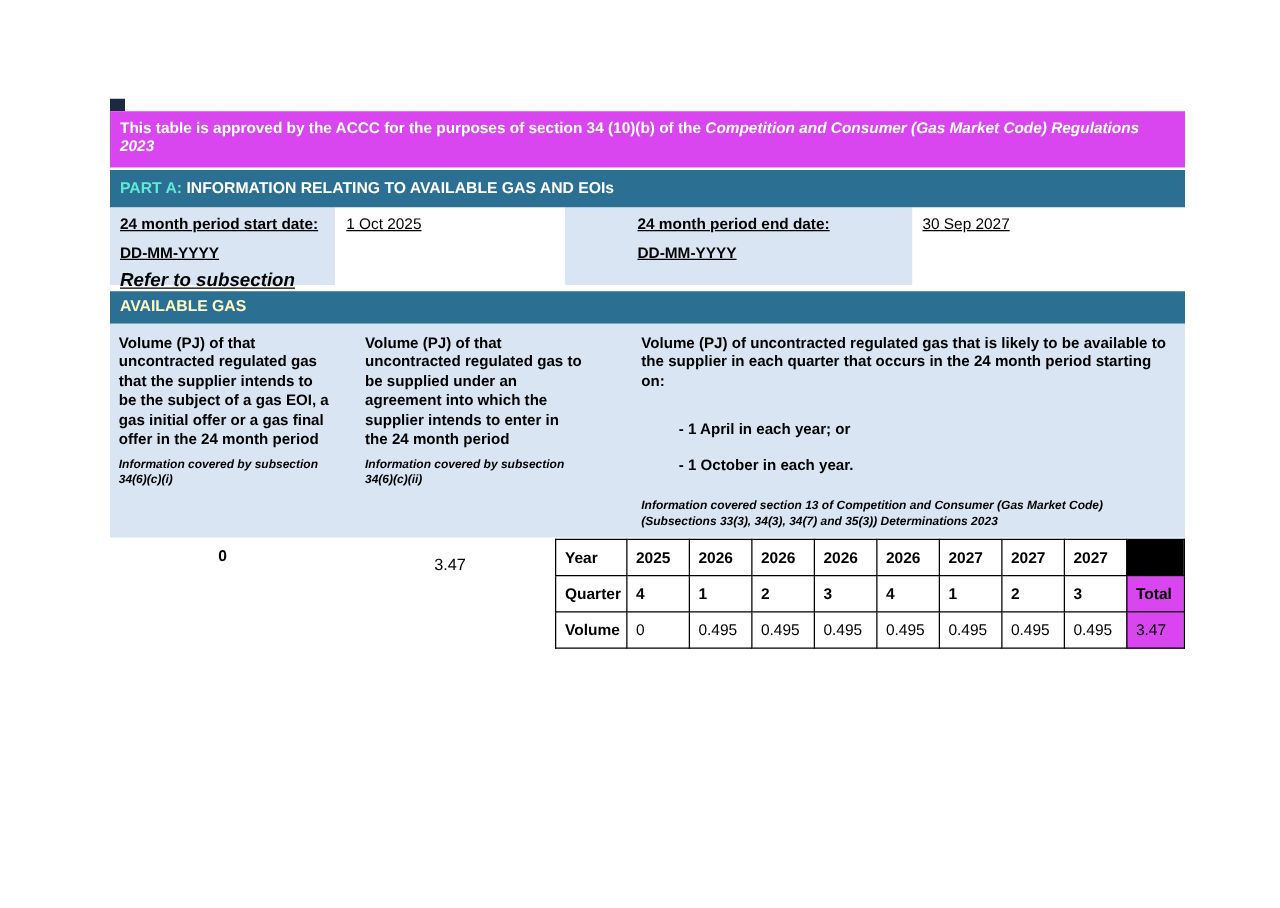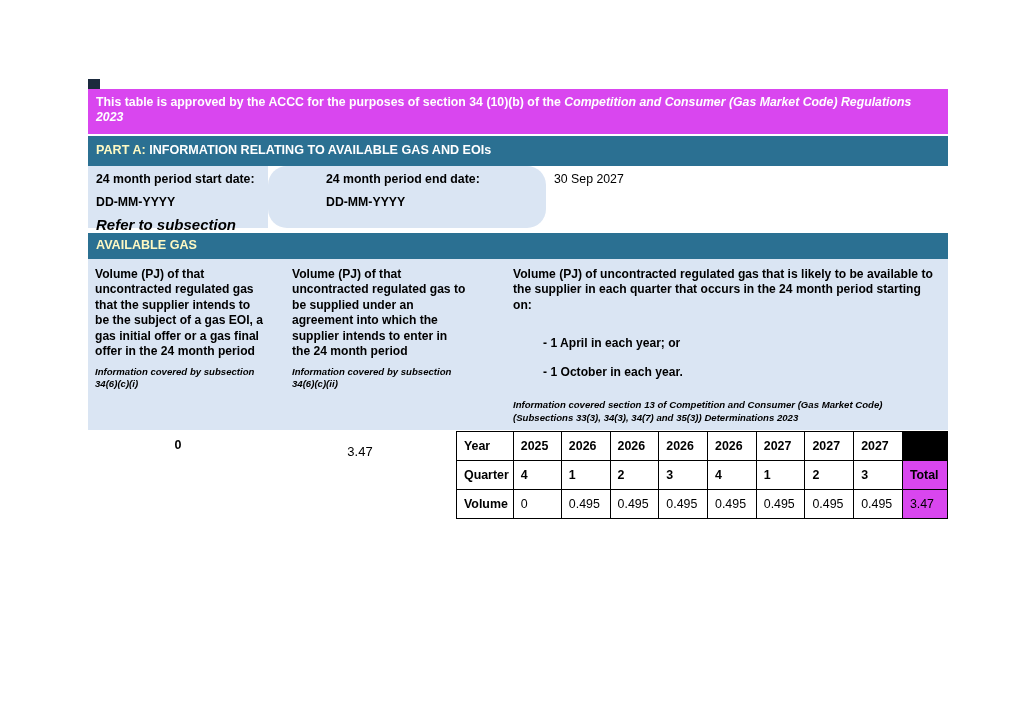--- a/index.html
+++ b/index.html
@@ -9,28 +9,28 @@
 
   .corner-tab{position:absolute;left:0;top:0;width:12px;height:10px;background:#1b2a3e;}
 
   .approval-bar{position:absolute;left:0;top:10px;width:860px;height:45px;background:#d946ef;
     color:#fff;font-size:12.3px;font-weight:bold;line-height:1.22;box-sizing:border-box;
     padding:6px 8px 0 8px;}
   .approval-bar .it{font-style:italic;}
 
   .parta-bar{position:absolute;left:0;top:57px;width:860px;height:30px;background:#2b7092;
     font-size:12.6px;font-weight:bold;box-sizing:border-box;padding:7px 8px 0 8px;color:#fff;}
-  .parta-bar .navy{color:#fef9c3;margin-top:36px;}
+  .parta-bar .navy{color:#5eead4;margin-top:36px;}
 
-  .period-row{position:absolute;left:0;top:87px;width:860px;height:62px;display:flex;}
+  .period-row{position:absolute;left:0;top:87px;width:860px;height:62px;display:flex;text-decoration:underline;}
   .cell-blue{background:#dae5f3;box-sizing:border-box;}
   .cell-white{background:#ffffff;box-sizing:border-box;}
   .p-label{width:180px;padding:6px 8px 0 8px;}
   .p-value1{width:184px;padding:6px 8px 0 9px;font-size:12.3px;}
-  .p-label2{width:278px;padding:6px 8px 0 58px;border-radius:19px;}
+  .p-label2{width:278px;padding:6px 8px 0 58px;}
   .p-value2{width:218px;padding:6px 8px 0 8px;font-size:12.3px;}
   .p-head{font-size:12.3px;font-weight:bold;}
   .p-fmt{font-size:12.3px;font-weight:bold;margin-top:9px;}
   .p-note{font-size:15px;font-weight:bold;font-style:italic;margin-top:7px;}
 
   .ag-bar{position:absolute;left:0;top:154px;width:860px;height:26px;background:#2b7092;
     color:#fef9c3;font-size:12.6px;font-weight:bold;box-sizing:border-box;padding:5px 8px 0 8px;}
 
   .ag-band{position:absolute;left:0;top:180px;width:860px;height:171px;background:#dae5f3;}
   .ag-col{position:absolute;top:8px;font-size:12.1px;font-weight:bold;line-height:1.28;}
@@ -40,21 +40,21 @@
   .ag-note{font-size:9.6px;font-style:italic;margin-top:6px;line-height:1.3;}
   .ag-bullet{margin-left:30px;font-weight:bold;}
   .b1{margin-top:23px;} .b2{margin-top:13px;}
   .ag-note3{margin-top:19px;}
 
   .val-0{position:absolute;left:0;top:359px;width:180px;text-align:center;
     font-size:12.5px;font-weight:bold;}
   .val-347{position:absolute;left:182px;top:365px;width:180px;text-align:center;
     font-size:13px;font-weight:normal;}
 
-  .qtable{position:absolute;left:368px;top:352px;border-collapse:collapse;table-layout:fixed;}
+  .qtable{position:absolute;left:356px;top:352px;border-collapse:collapse;table-layout:fixed;}
   .qtable td{border:1px solid #000;height:29px;box-sizing:border-box;
     padding:0 4px 0 7px;font-size:12.4px;background:#fff;vertical-align:middle;}
   .qtable td.rowhead{font-weight:bold;width:54px;}
   .qtable td.datacell{width:50px;}
   .qtable td.bold{font-weight:bold;}
   .qtable td.blackcell{background:#000;width:46px;}
   .qtable td.graycell{background:#d946ef;width:46px;}
 </style>
 </head>
 <body>
@@ -70,20 +70,23 @@
 
     <div class="parta-bar">
       <span class="navy">PART A:</span><span> INFORMATION RELATING TO AVAILABLE GAS AND EOIs</span>
     </div>
 
     <div class="period-row">
       <div class="cell-blue p-label">
         <div class="p-head">24 month period start date:</div>
         <div class="p-fmt">DD-MM-YYYY</div>
         <div class="p-note">Refer to subsection 34(1)(b)</div>
+      </div>
+      <div class="cell-white p-value1">
+        <span>1 Oct 2025</span>
       </div>
       <div class="cell-blue p-label2">
         <div class="p-head">24 month period end date:</div>
         <div class="p-fmt">DD-MM-YYYY</div>
       </div>
       <div class="cell-white p-value2">
         <span>30 Sep 2027</span>
       </div>
     </div>
 

